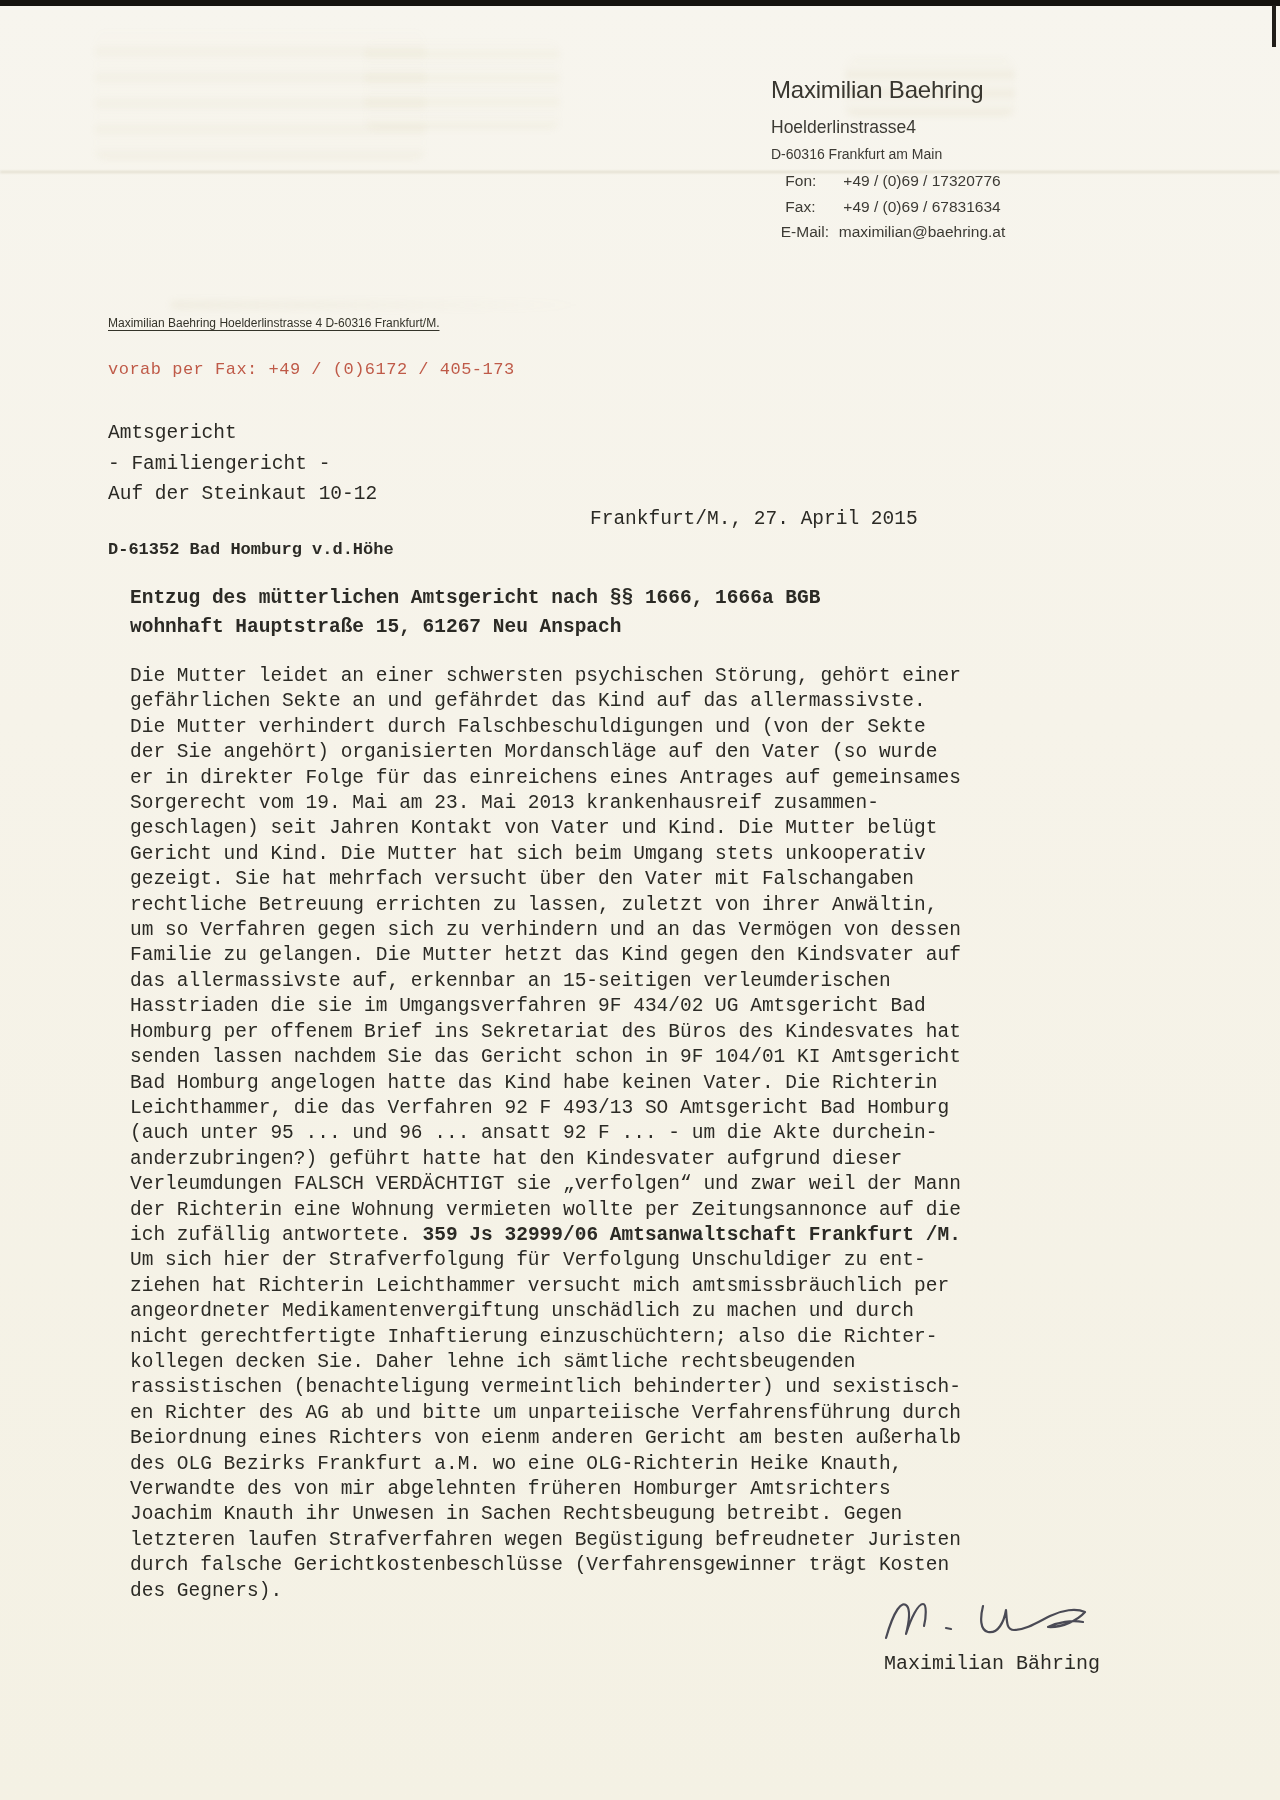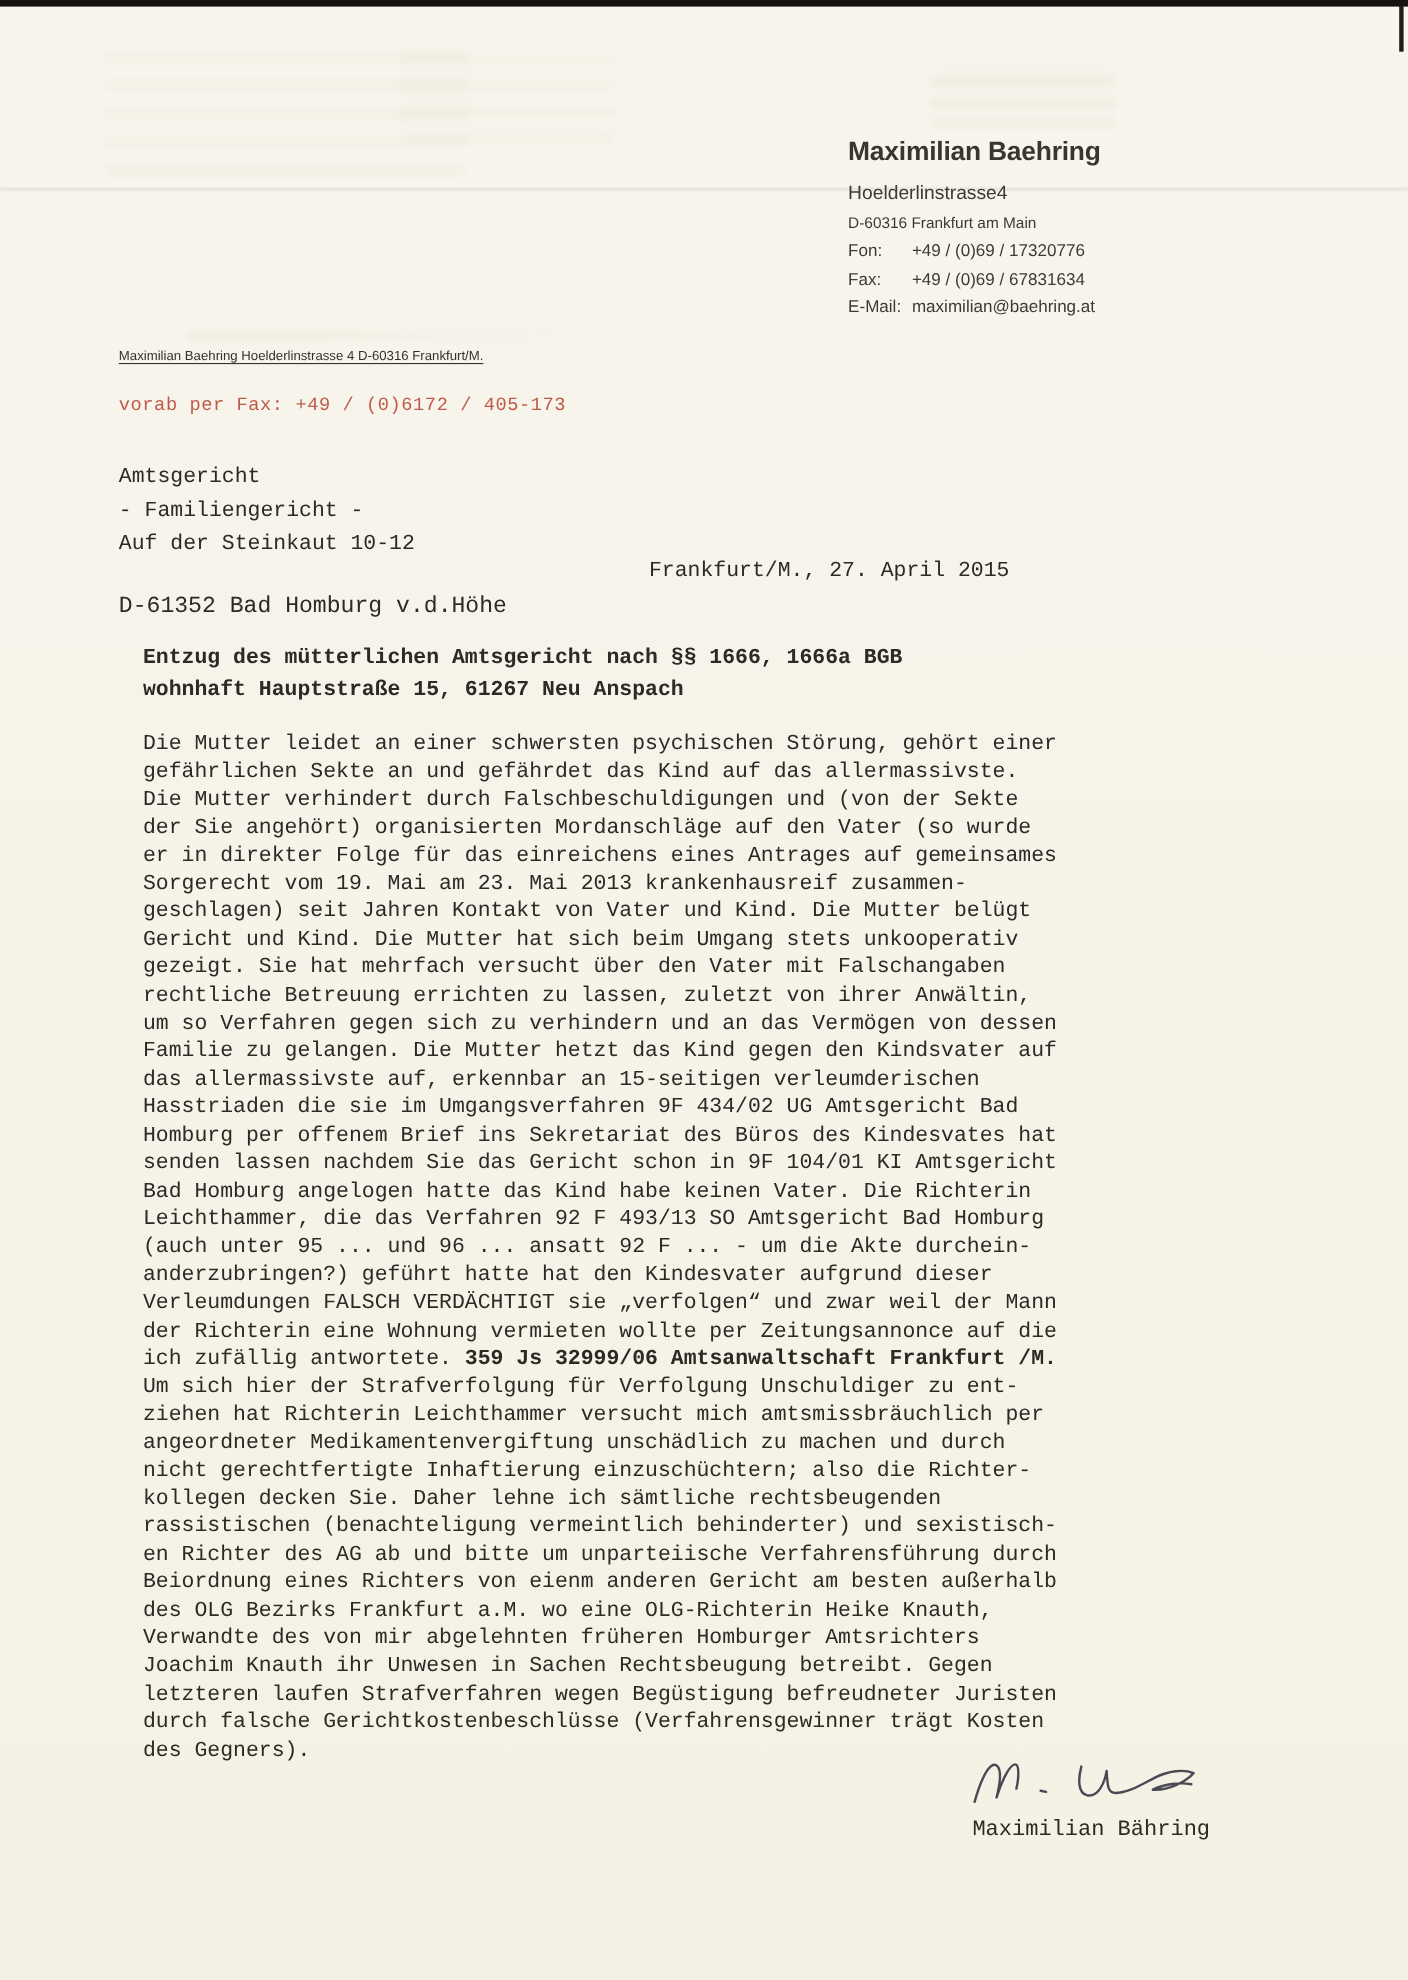--- a/index.html
+++ b/index.html
@@ -17,34 +17,34 @@
     background:repeating-linear-gradient(0deg,rgba(198,186,132,.14) 0 9px,rgba(198,186,132,.02) 9px 26px);}
   .ghost-b{left:365px;top:40px;width:195px;height:90px;opacity:.45;
     background:repeating-linear-gradient(0deg,rgba(198,186,132,.16) 0 8px,rgba(198,186,132,.03) 8px 24px);}
   .ghost-c{left:845px;top:58px;width:170px;height:58px;opacity:.5;
     background:repeating-linear-gradient(0deg,rgba(190,175,120,.22) 0 7px,rgba(190,175,120,.04) 7px 19px);}
   .ghost-d{left:170px;top:300px;width:420px;height:10px;opacity:.25;
     background:linear-gradient(90deg,rgba(190,180,140,.4),rgba(190,180,140,0));}
 
   
   .letterhead{position:absolute;right:265px;top:76px;width:244px;color:#3c3a34;}
-  .lh-name{font-size:24px;font-weight:700;letter-spacing:-.2px;color:#38362f;margin-bottom:10px;white-space:nowrap;margin-top:48px;}
+  .lh-name{font-size:24px;font-weight:400;letter-spacing:-.2px;color:#38362f;margin-bottom:10px;white-space:nowrap;}
   .lh-row{display:flex;justify-content:flex-start;font-size:17.5px;line-height:27px;white-space:nowrap;}
   .lh-city{font-size:14px;line-height:27px;white-space:nowrap;}
-  .lh-contact{display:flex;font-size:15.5px;line-height:25.5px;white-space:nowrap;}
+  .lh-contact{display:flex;font-size:15.5px;line-height:25.5px;white-space:nowrap;justify-content:center;}
   .lh-contact .lab{width:58px;flex:0 0 58px;}
 
   
   .mono{font-family:"Liberation Mono","DejaVu Sans Mono",monospace;color:#2b2a25;}
   .sender-line{position:absolute;left:108px;top:316px;font-size:12px;color:#343329;
                text-decoration:underline;text-underline-offset:3px;white-space:nowrap;}
   .fax-note{position:absolute;left:108px;top:360px;font-size:17px;color:#bf5a48;white-space:nowrap;letter-spacing:.5px;}
   .recipient{position:absolute;left:108px;top:418px;font-size:19.5px;line-height:30.5px;white-space:pre;}
   .dateline{position:absolute;left:590px;top:508px;font-size:19.5px;white-space:nowrap;}
-  .recipient-city{position:absolute;left:108px;top:540px;font-size:21px;font-weight:400;white-space:nowrap;}
+  .recipient-city{position:absolute;left:108px;top:540px;font-size:17px;font-weight:700;white-space:nowrap;}
   .subject{position:absolute;left:130px;top:584px;font-size:19.5px;font-weight:700;line-height:28.5px;white-space:pre;}
   .body-text{position:absolute;left:130px;top:664px;font-size:19.5px;line-height:25.4px;white-space:pre;}
   .body-text .b{font-weight:700;}
 
   
   .sig-scrawl{position:absolute;left:880px;top:1592px;width:215px;height:60px;}
   .sig-name{position:absolute;left:884px;top:1652px;font-size:20px;white-space:nowrap;}
 </style>
 </head>
 <body>

